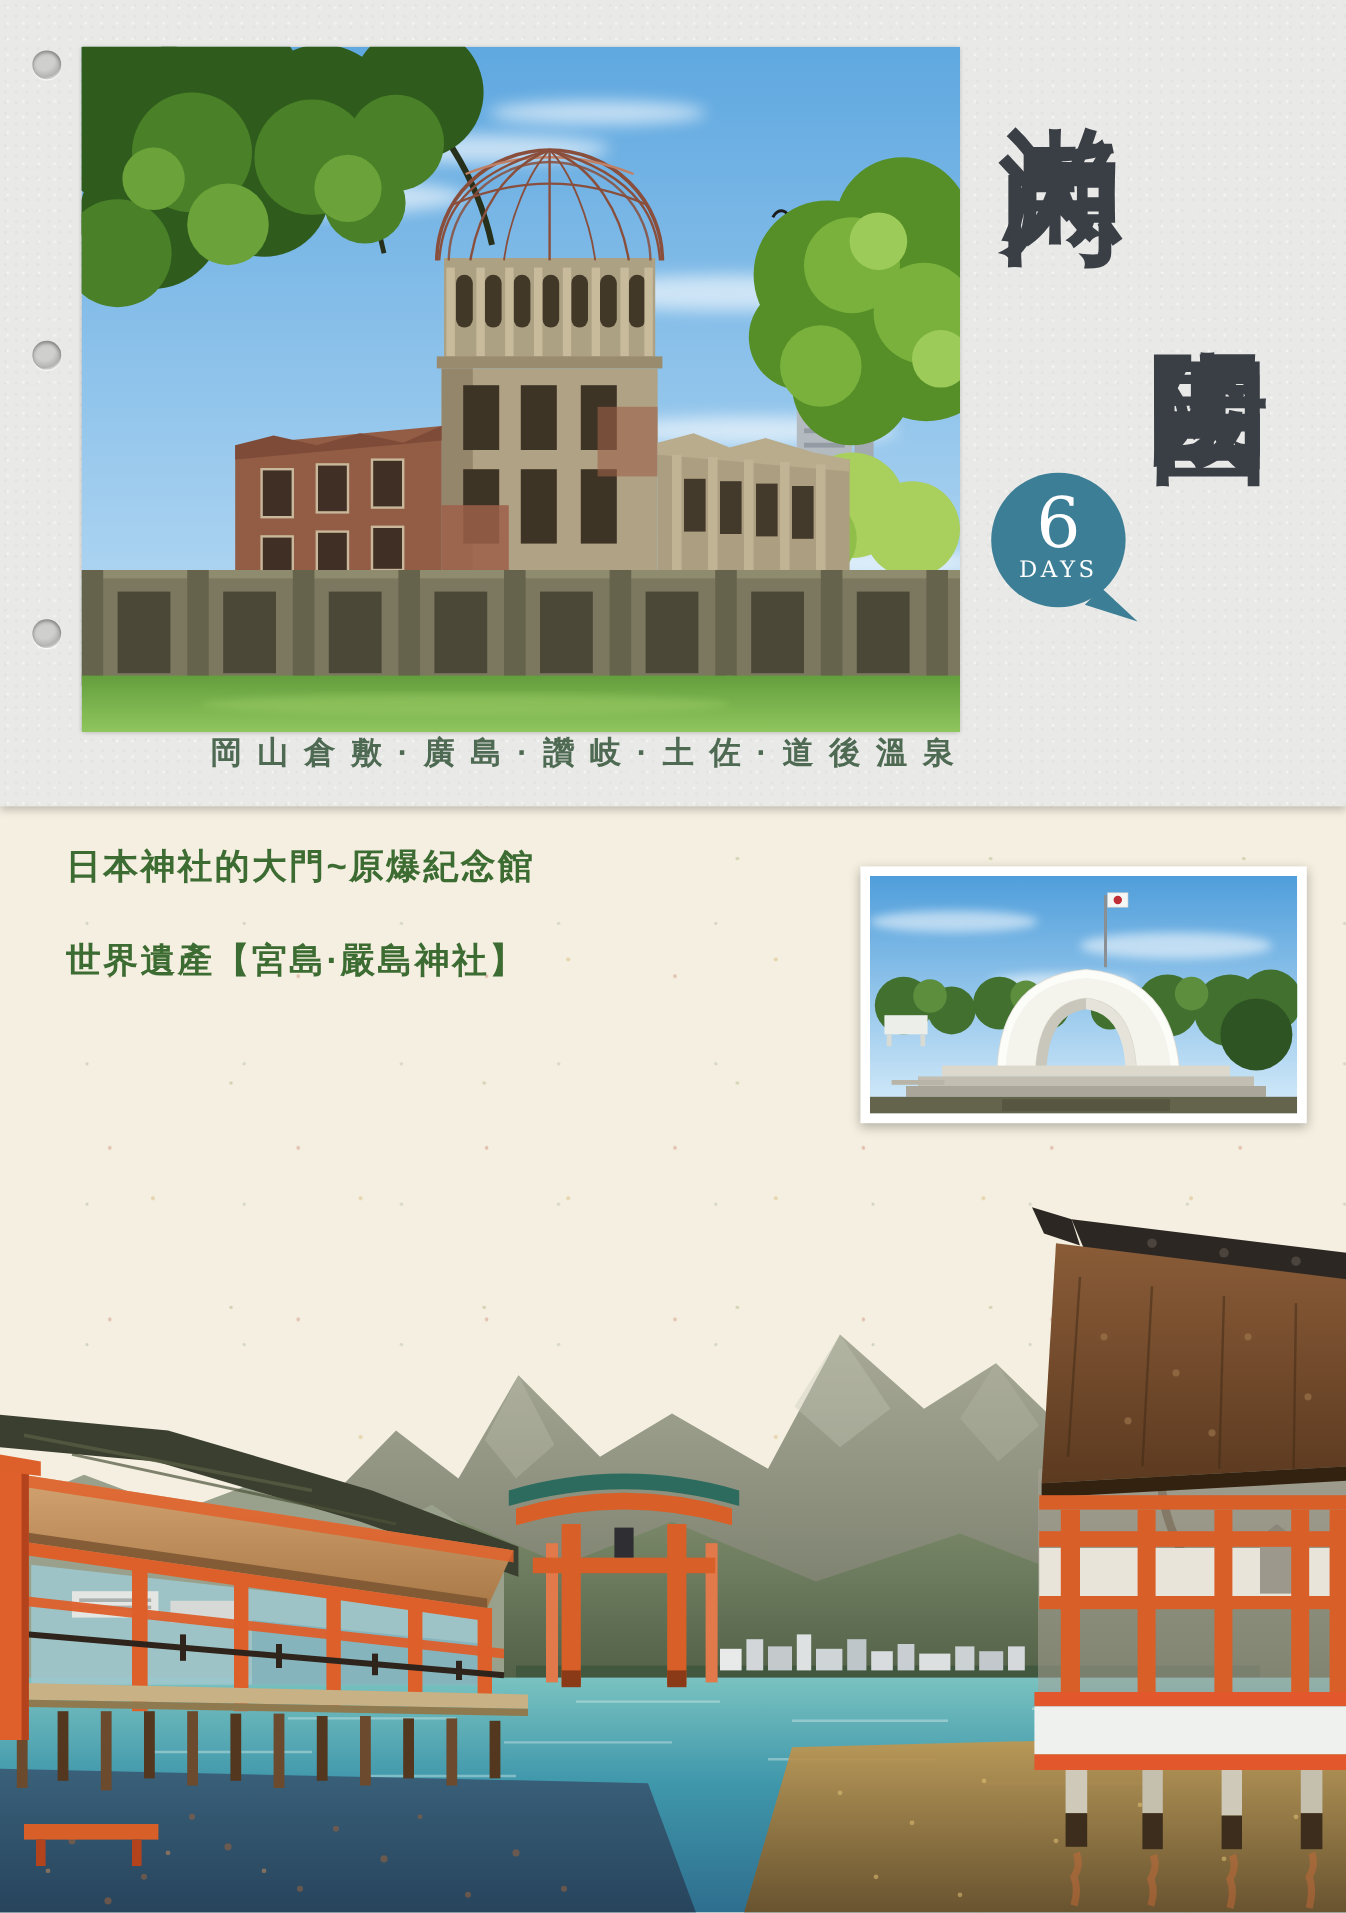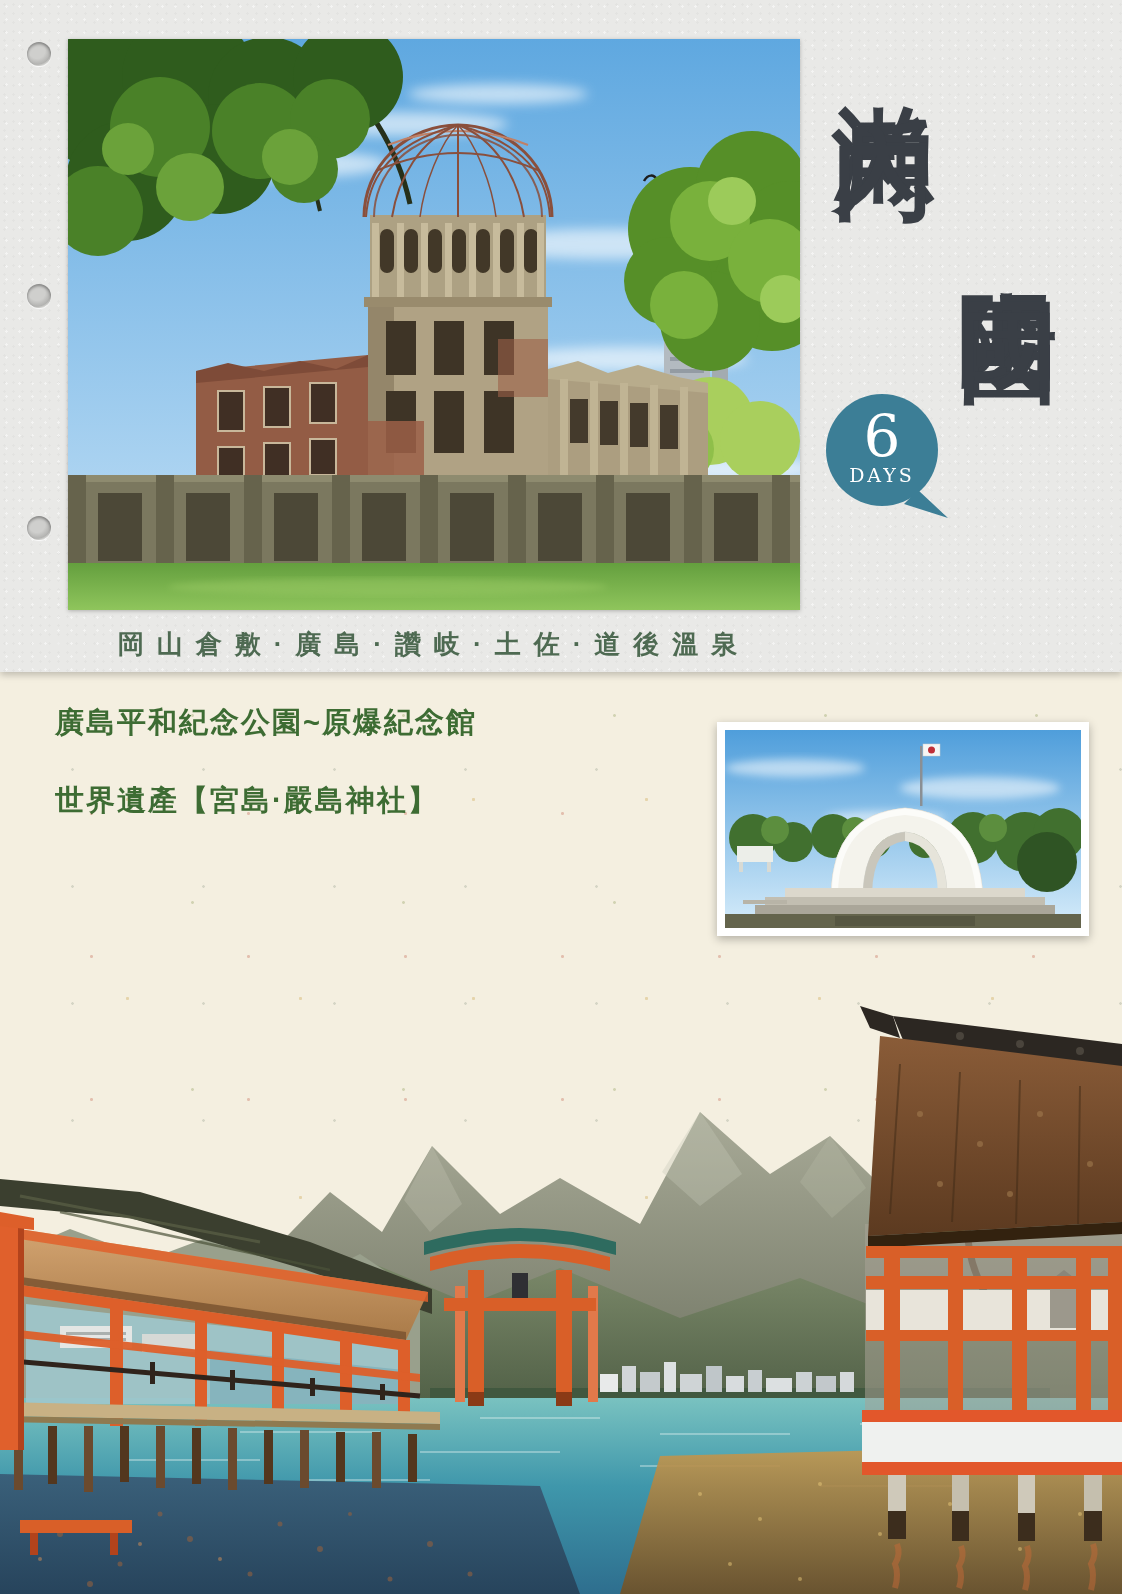--- a/index.html
+++ b/index.html
@@ -24,21 +24,21 @@
     box-shadow:0 3px 7px rgba(0,0,0,.22);
   }
   .hole{
     position:absolute;left:27px;width:24px;height:24px;border-radius:50%;
     background:radial-gradient(circle at 42% 36%, #cfcfcd 0 38%, #b3b3b1 66%, #dededb 76%);
     box-shadow:inset 0 2px 3px rgba(0,0,0,.35), 0 1px 1px rgba(255,255,255,.85);
   }
   .dome-photo{position:absolute;left:68px;top:39px;width:732px;height:571px;box-shadow:0 1px 4px rgba(0,0,0,.25);}
   .dome-photo svg{display:block;}
   .locations{
-    position:absolute;left:60px;top:627px;width:748px;text-align:center;
+    position:absolute;left:60px;top:610px;width:748px;text-align:right;
     font-size:26px;letter-spacing:13px;color:#4e6a52;font-weight:600;white-space:nowrap;
   }
   .title-v{
     position:absolute;writing-mode:vertical-rl;text-orientation:upright;
     font-family:"DejaVu Serif","Liberation Serif",serif;font-weight:700;
     color:#3a3f46;line-height:1;
   }
   .title-primary{left:834px;top:24px;font-size:102px;letter-spacing:7px;}
   .title-secondary{left:960px;top:210px;font-size:100px;letter-spacing:8px;}
   .badge{position:absolute;left:824px;top:392px;width:128px;height:130px;}
@@ -534,21 +534,21 @@
           <path d="M961,572 q4,10 -2,20 q4,10 0,22" fill="none"></path>
           <path d="M1027,572 q4,10 -2,20 q4,10 0,24" fill="none"></path>
           <path d="M1093,570 q4,10 -2,20 q4,10 0,26" fill="none"></path>
         </g>
       </g>
     </svg>
   </div>
 
   <div class="content">
     <div class="sec sec1">
-      <h2 class="sec-heading">廣島平和紀念公園~原爆紀念館</h2>
+      <h2 class="sec-heading">日本神社的大門~原爆紀念館</h2>
     </div>
     <div class="sec sec2">
       <h2 class="sec-heading">世界遺產【宮島·嚴島神社】</h2>
     </div>
   </div>
 
   <div class="cenotaph">
     <svg viewBox="0 0 356 198" width="356" height="198">
       <defs>
         <linearGradient id="gsky2" x1="0" y1="0" x2="0" y2="1">

